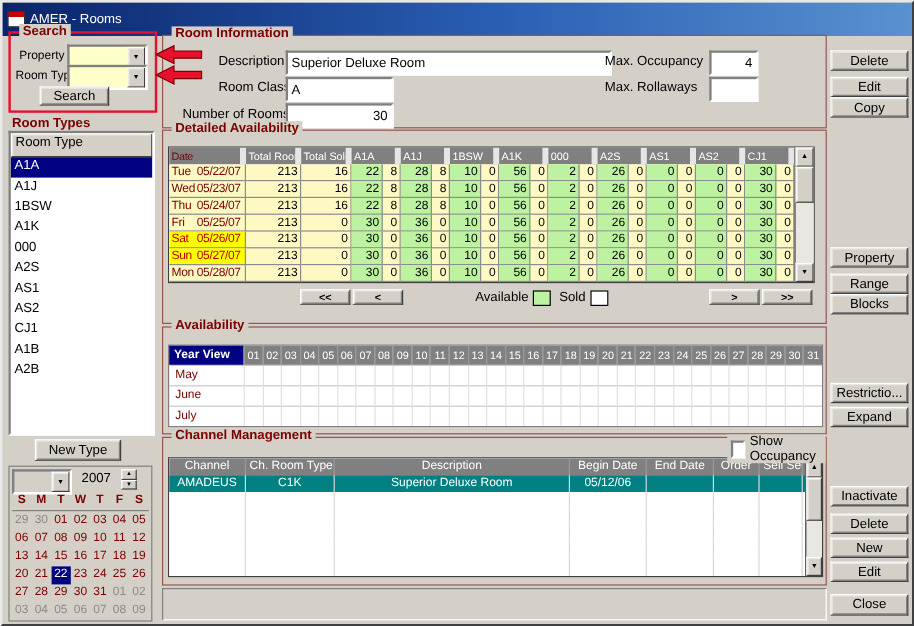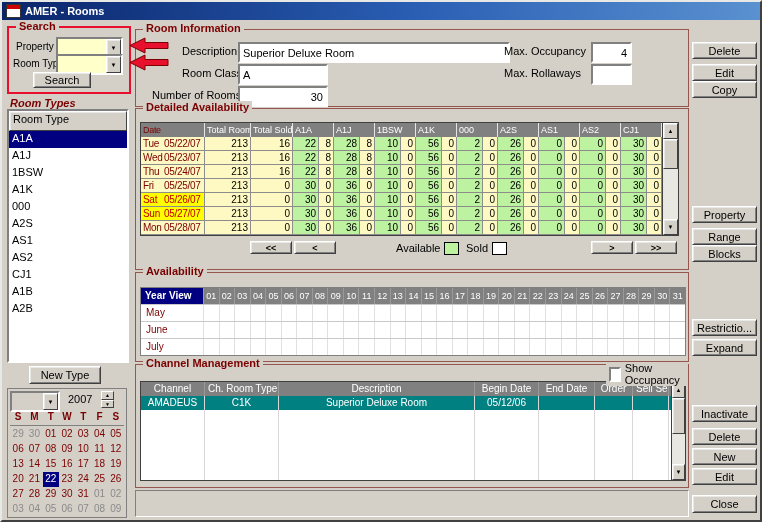--- a/index.html
+++ b/index.html
@@ -1,25 +1,25 @@
 <!DOCTYPE html>
 <html style="--available-green: #bdf2a0; --selection-navy: #000080; --selected-teal: #008080; --weekend-yellow: #ffff00; --annotation-red: #e8112d; --label-maroon: #7b0000; --header-gray: #808080; --combo-yellow: #ffffca;"><head>
 <meta charset="utf-8">
 <style>
   html,body{margin:0;padding:0;background:#fff;}
   .window{position:relative;width:762px;height:522px;background:#d4d0c8;
     border:2px solid;border-color:#e8e8e6 #404040 #404040 #e8e8e6;box-sizing:border-box;
     font-family:"Liberation Sans","DejaVu Sans",sans-serif;font-size:11px;color:#000;overflow:hidden;}
-  .titlebar{position:absolute;top:0;left:0;right:0;height:18px;display:flex;align-items:center;gap:4px;
-    padding:0 4px;background:linear-gradient(90deg,#0a246a 0%,#2a5fb4 55%,#5a91d0 100%);color:#fff;font-weight:bold;text-align:right;}
+  .titlebar{position:absolute;top:0;left:0;right:0;height:28px;display:flex;align-items:center;gap:4px;
+    padding:0 4px;background:linear-gradient(90deg,#0a246a 0%,#2a5fb4 55%,#5a91d0 100%);color:#fff;font-weight:normal;text-align:right;}
   .titleicon{width:13px;height:12px;background:linear-gradient(180deg,#c00 0 4px,#fff 4px 100%);border:1px solid #333;}
   .group{position:absolute;border:1px solid #95564e;}
   .group-label{position:absolute;top:-8px;left:7px;background:#d4d0c8;padding:0 3px;
     color:var(--label-maroon,#7b0000);font-weight:bold;font-size:11px;white-space:nowrap;}
-  .section-label{position:absolute;color:var(--label-maroon,#7b0000);font-weight:bold;font-style:italic;}
+  .section-label{position:absolute;color:var(--label-maroon,#7b0000);font-weight:bold;}
   .lbl{position:absolute;white-space:nowrap;}
   .btn{position:absolute;background:#d4d0c8;border:1px solid;border-color:#fff #404040 #404040 #fff;
     box-shadow:inset 1px 1px 0 #e8e8e6, inset -1px -1px 0 #808080;
     font:11px "Liberation Sans","DejaVu Sans",sans-serif;color:#000;display:flex;align-items:center;justify-content:center;
     padding:0;cursor:default;white-space:nowrap;overflow:hidden;}
   .side-btn{left:690px;width:65px;height:17px;}
   .nav-btn{top:132px;width:42px;height:13px;font-size:9px;font-weight:bold;}
   .input{position:absolute;background:#fff;border:2px solid;border-color:#808080 #fff #fff #808080;
     display:flex;align-items:center;padding:0 3px;font-size:11px;overflow:hidden;}
   .num-input{justify-content:flex-end;}
@@ -45,21 +45,21 @@
   .cal-dow{position:absolute;top:22px;left:2px;right:2px;display:flex;border-bottom:1px solid #808080;height:14px;}
   .cal-dow-cell{flex:1;text-align:center;color:var(--label-maroon,#7b0000);font-weight:bold;font-size:10px;}
   .cal-days{position:absolute;top:38px;left:2px;right:2px;display:grid;grid-template-columns:repeat(7,1fr);}
   .cal-day{height:15px;text-align:center;font-size:10px;color:var(--label-maroon,#7b0000);padding-top:1px;box-sizing:border-box;}
   .cal-day.muted{color:#8a8a8a;}
   .cal-day.sel{background:var(--selection-navy,#000080);color:#fff;}
   
   .da-table{position:absolute;left:4px;top:13px;width:539px;height:114px;border:1px solid #404040;background:#fff;display:flex;box-sizing:border-box;}
   .da-main{width:521px;overflow:hidden;}
   .da-header{display:flex;height:14px;background:var(--header-gray,#808080);color:#fff;}
-  .da-h{font-size:9px;padding:2px 2px 0;border-right:1px solid #e5e5e5;white-space:nowrap;overflow:hidden;box-sizing:border-box;}
+  .da-h{font-size:9px;padding:2px 2px 0;border-right:5px solid #e5e5e5;white-space:nowrap;overflow:hidden;box-sizing:border-box;}
   .da-row{display:flex;height:14px;background:#fef9c3;}
   .da-c{font-size:10px;padding:1px 2px 0;border-right:1px solid #8c8c8c;border-bottom:1px solid #8c8c8c;
     white-space:nowrap;overflow:hidden;box-sizing:border-box;}
   .num{text-align:right;}
   .c-date{width:64px;color:var(--label-maroon,#7b0000);letter-spacing:-0.3px;}
   .da-day{display:inline-block;width:21px;}
   .wkend{background:var(--weekend-yellow,#ffff00);color:#c00000;}
   .c-troom{width:46px;}.c-tsold{width:42px;}
   .c-av{width:26px;background:var(--available-green,#bdf2a0);}
   .c-sd{width:15px;}

